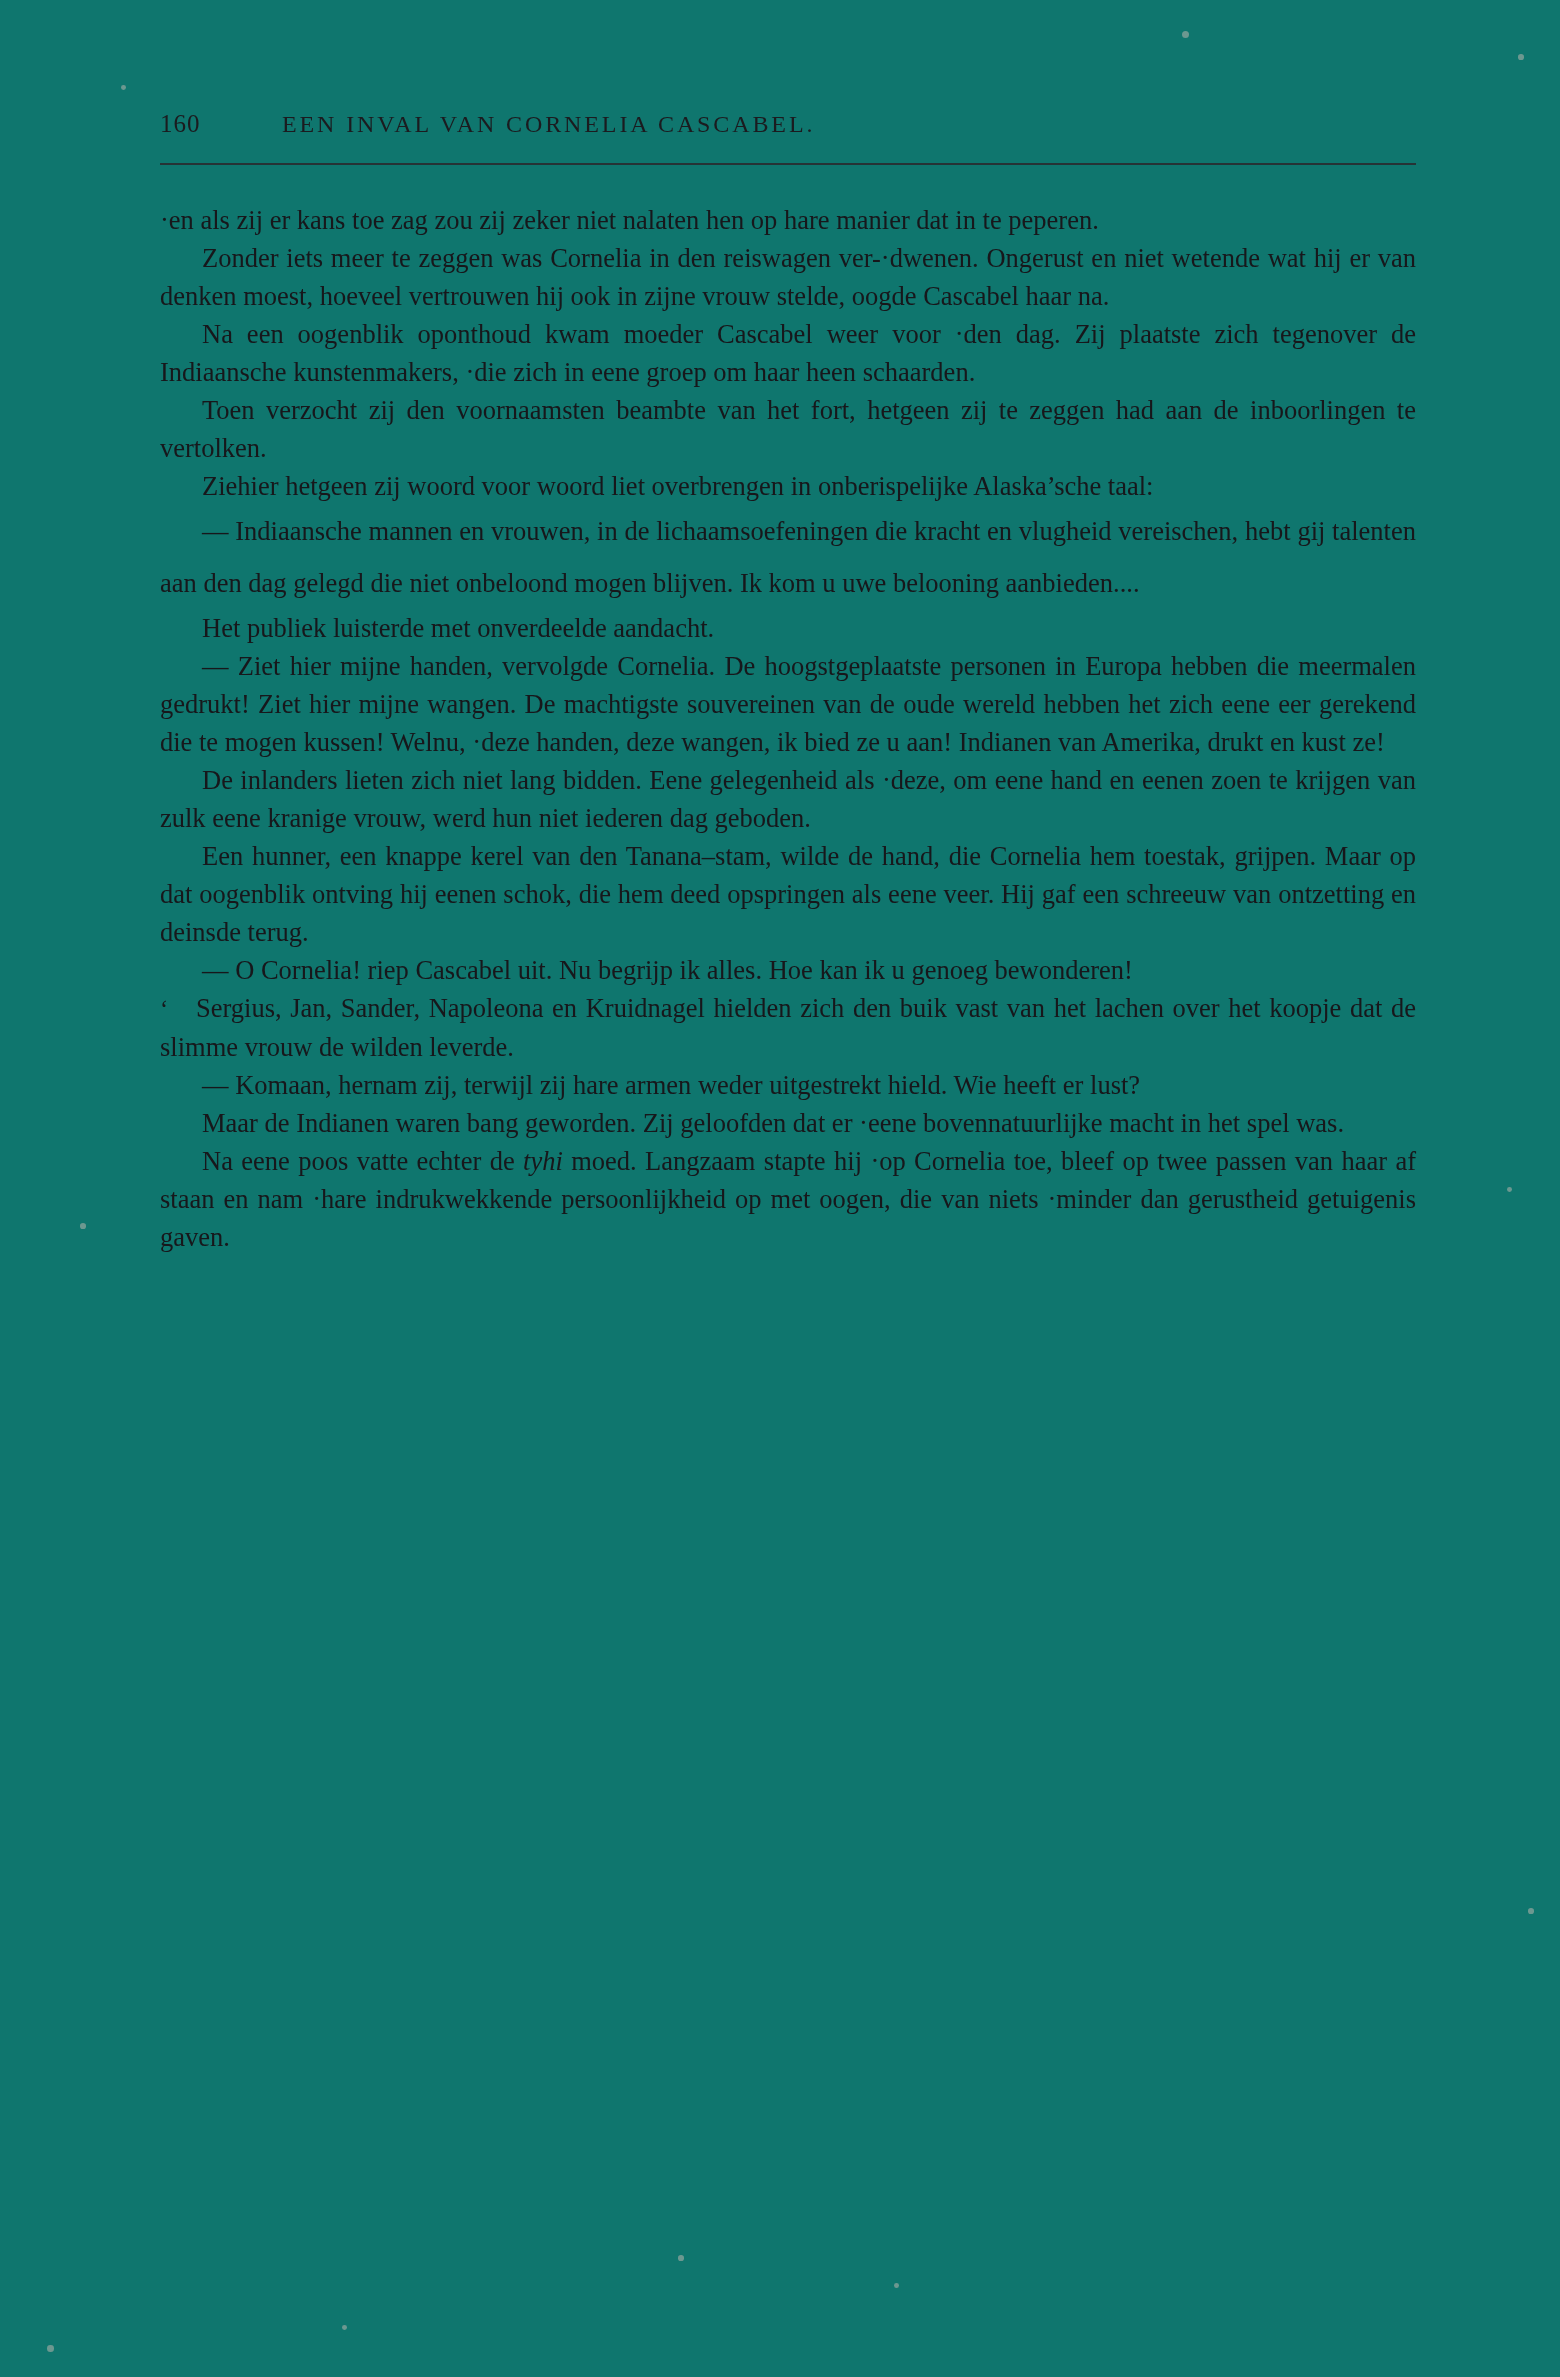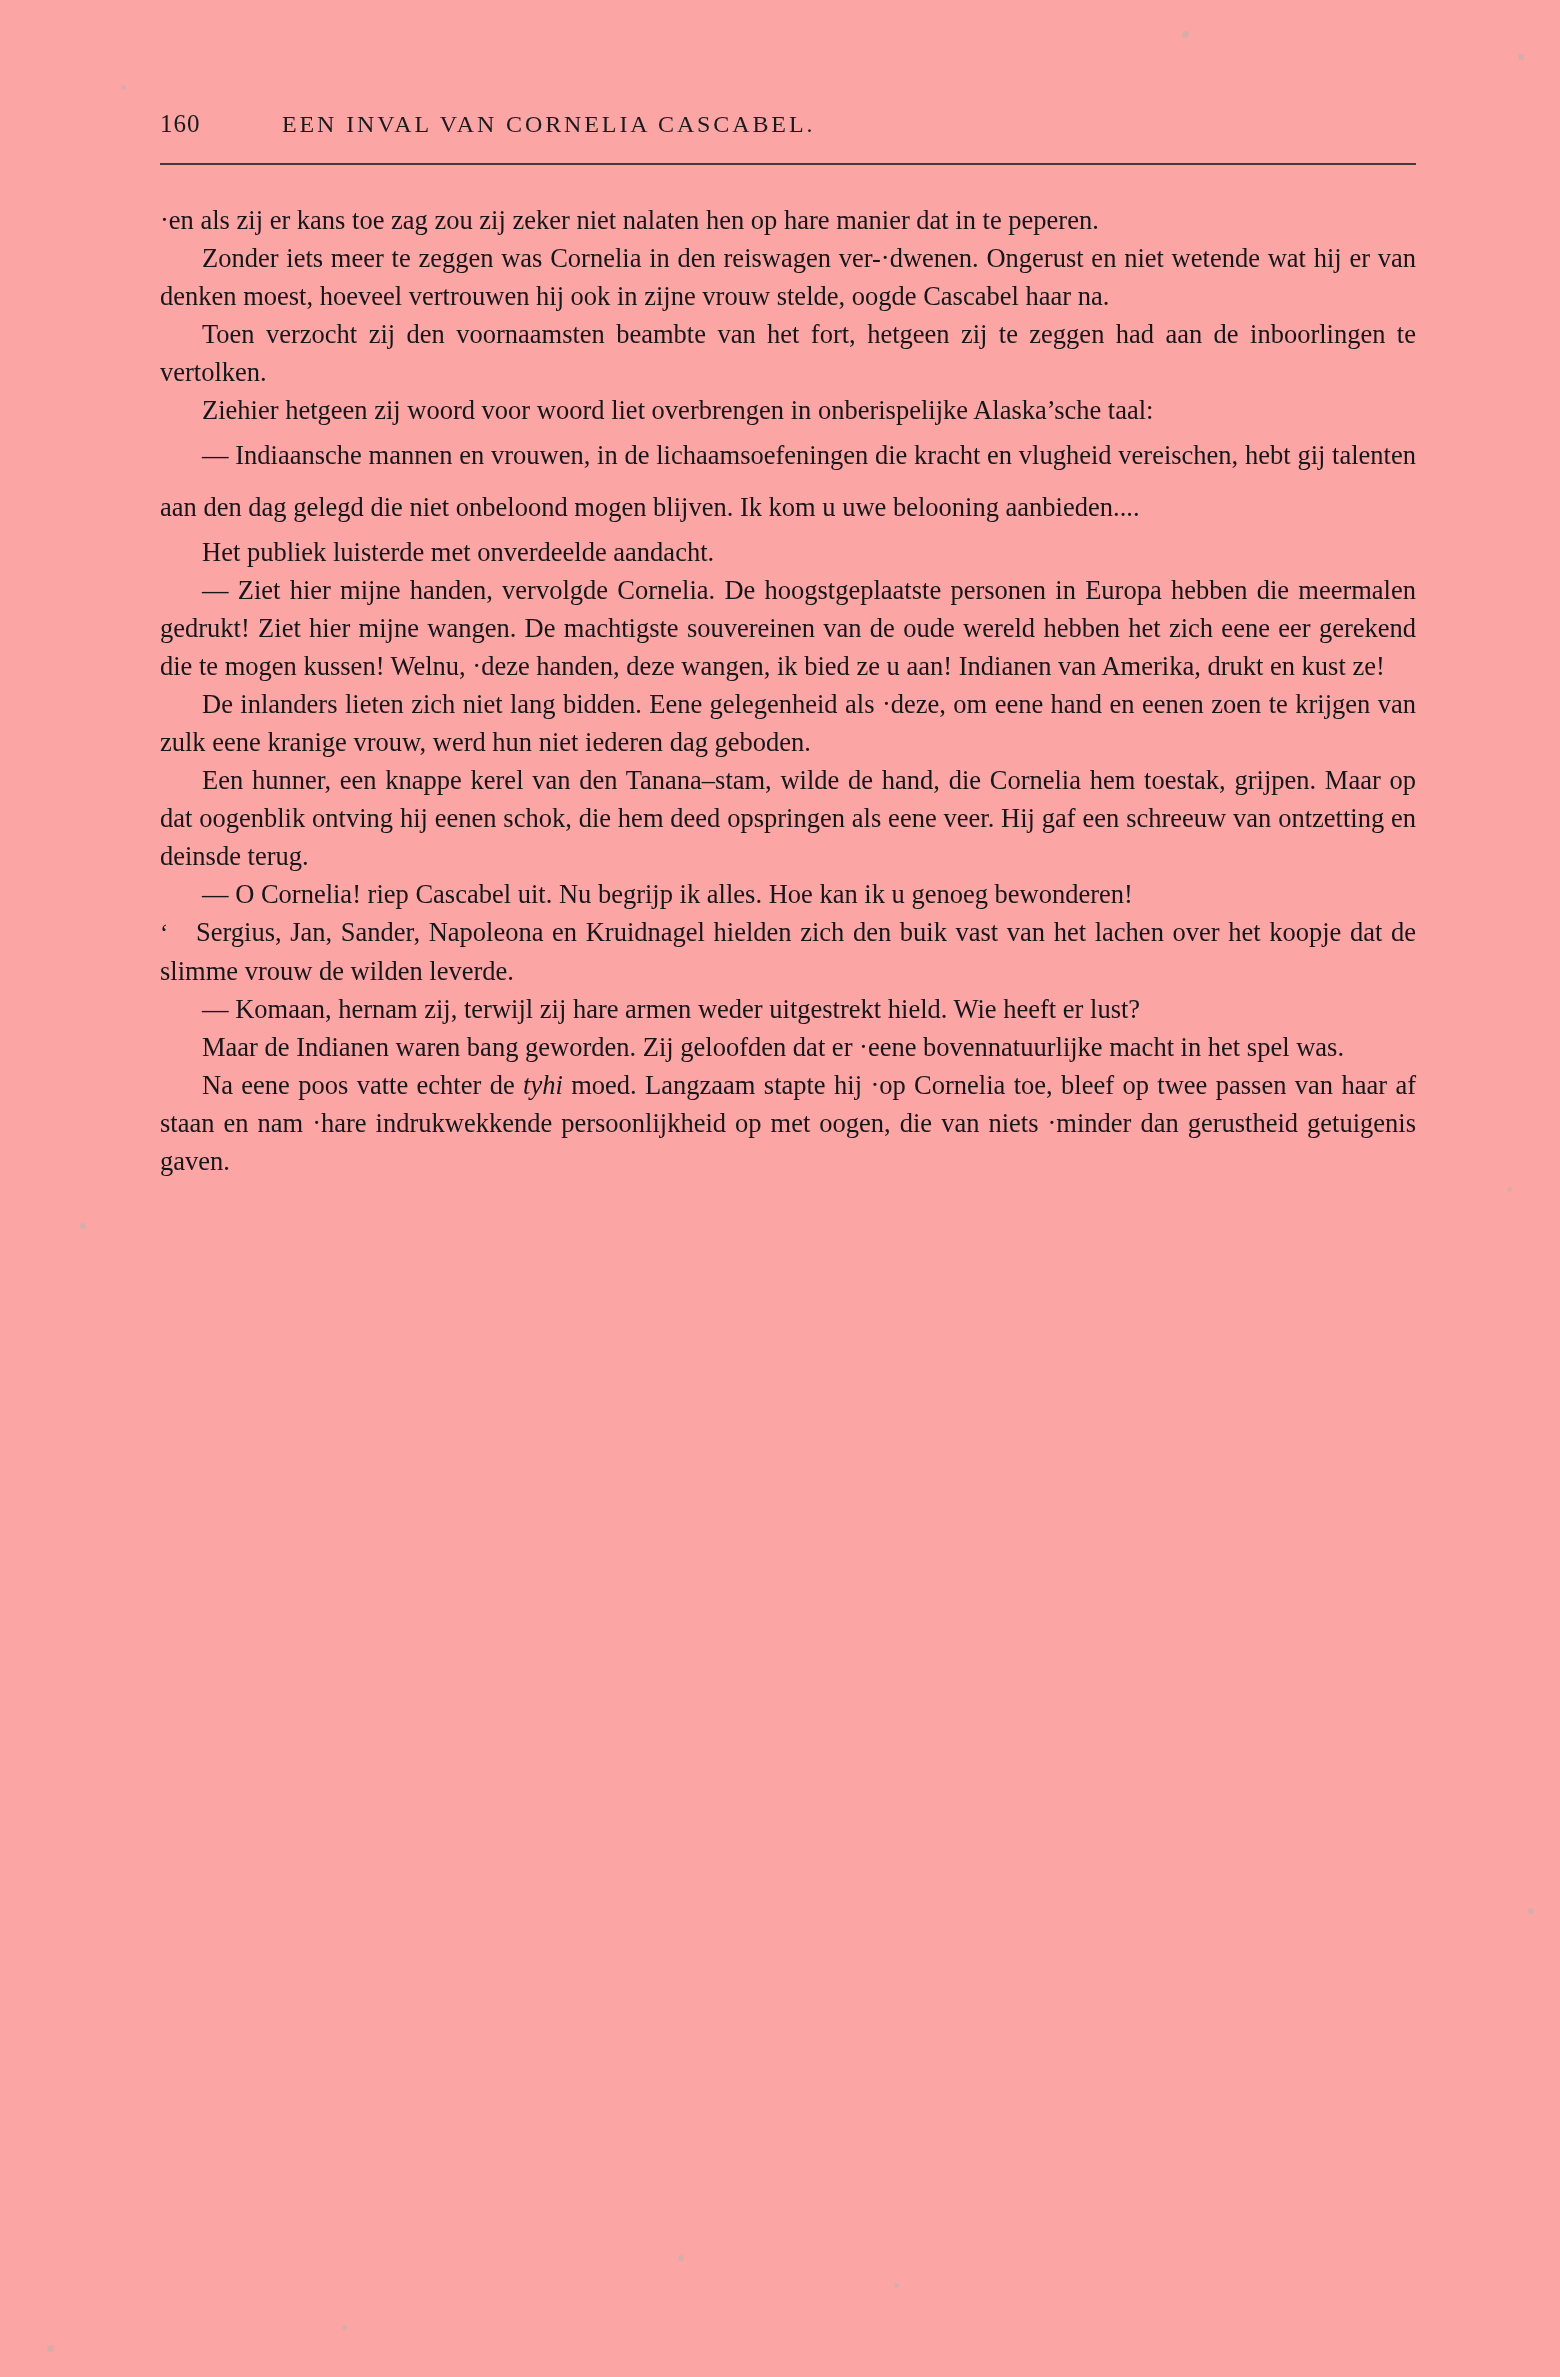--- a/index.html
+++ b/index.html
@@ -12,21 +12,21 @@
     height: 2377px;
     font-family: "Liberation Serif", serif;
     color: #16161a;
     position: relative;
     overflow: hidden;
   }
 
   .page {
     position: absolute;
     inset: 0;
-    background: #fca5a5;
+    background: #0f766e;
   }
 
   
   .speck {
     position: absolute;
     background: #b9b5ad;
     border-radius: 50%;
     opacity: .55;
   }
 
@@ -118,20 +118,21 @@
     <div class="running-head">
       <div class="folio">160</div>
       <div class="head-title">EEN INVAL VAN CORNELIA CASCABEL.</div>
     </div>
 
     <div class="rule"></div>
 
     <div class="body-text">
       <p class="noindent">·en als zij er kans toe zag zou zij zeker niet nalaten hen op hare manier dat in te peperen.</p>
       <p>Zonder iets meer te zeggen was Cornelia in den reiswagen ver-·dwenen. Ongerust en niet wetende wat hij er van denken moest, hoeveel vertrouwen hij ook in zijne vrouw stelde, oogde Cascabel haar na.</p>
+      <p>Na een oogenblik oponthoud kwam moeder Cascabel weer voor ·den dag. Zij plaatste zich tegenover de Indiaansche kunstenmakers, ·die zich in eene groep om haar heen schaarden.</p>
       <p>Toen verzocht zij den voornaamsten beambte van het fort, hetgeen zij te zeggen had aan de inboorlingen te vertolken.</p>
       <p>Ziehier hetgeen zij woord voor woord liet overbrengen in onberispelijke Alaska’sche taal:</p>
       <p class="dash tight">— Indiaansche mannen en vrouwen, in de lichaamsoefeningen die kracht en vlugheid vereischen, hebt gij talenten aan den dag gelegd die niet onbeloond mogen blijven. Ik kom u uwe belooning aanbieden....</p>
       <p>Het publiek luisterde met onverdeelde aandacht.</p>
       <p class="dash">— Ziet hier mijne handen, vervolgde Cornelia. De hoogstgeplaatste personen in Europa hebben die meermalen gedrukt! Ziet hier mijne wangen. De machtigste souvereinen van de oude wereld hebben het zich eene eer gerekend die te mogen kussen! Welnu, ·deze handen, deze wangen, ik bied ze u aan! Indianen van Amerika, drukt en kust ze!</p>
       <p>De inlanders lieten zich niet lang bidden. Eene gelegenheid als ·deze, om eene hand en eenen zoen te krijgen van zulk eene kranige vrouw, werd hun niet iederen dag geboden.</p>
       <p>Een hunner, een knappe kerel van den Tanana–stam, wilde de hand, die Cornelia hem toestak, grijpen. Maar op dat oogenblik ontving hij eenen schok, die hem deed opspringen als eene veer. Hij gaf een schreeuw van ontzetting en deinsde terug.</p>
       <p class="dash">— O Cornelia! riep Cascabel uit. Nu begrijp ik alles. Hoe kan ik u genoeg bewonderen!</p>
       <p class="marker"><span class="mk">‘</span><span>Sergius, Jan, Sander, Napoleona en Kruidnagel hielden zich den buik vast van het lachen over het koopje dat de slimme vrouw de wilden leverde.</span></p>
       <p class="dash">— Komaan, hernam zij, terwijl zij hare armen weder uitgestrekt hield. Wie heeft er lust?</p>

